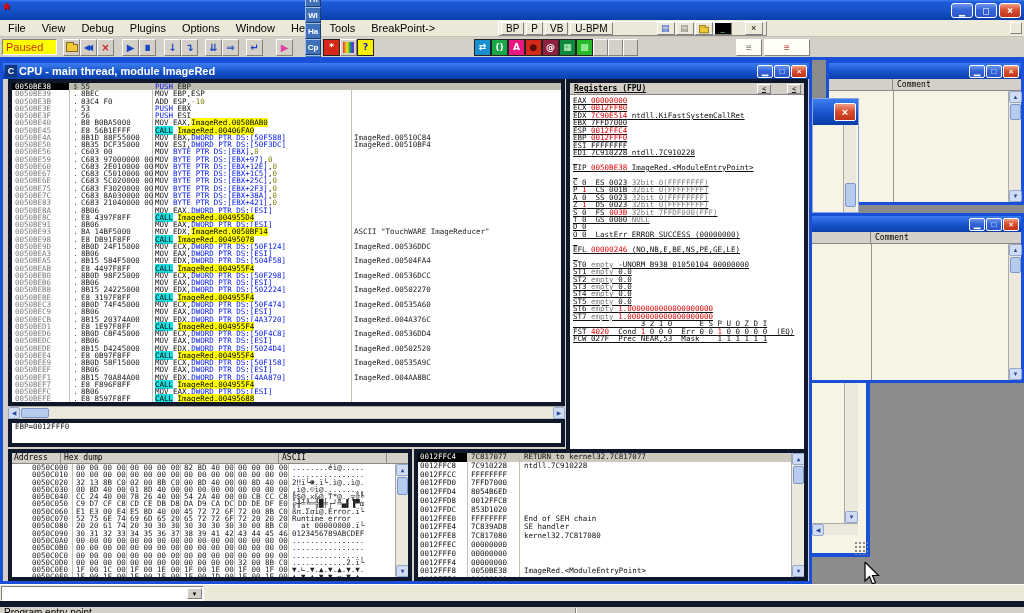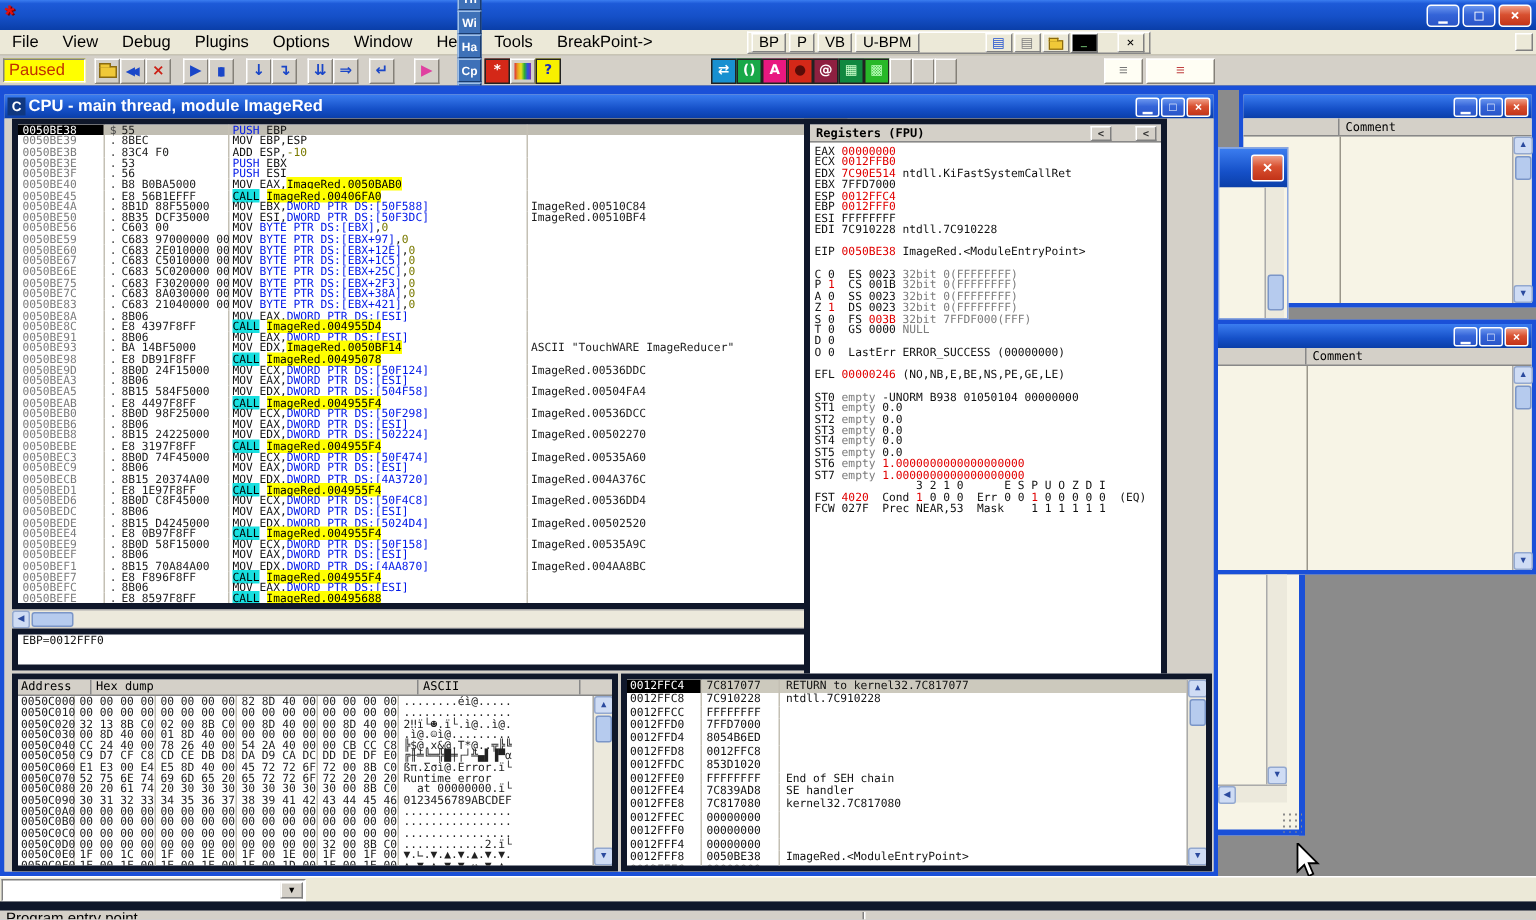--- a/index.html
+++ b/index.html
@@ -78,21 +78,21 @@
   .drow.sel .da{background:#000;color:#fff;}
   .mb{color:#0018e8;} .mk{color:#111;} .bl{color:#0018e8;}
   .mc{background:#18e0e0;color:#000;} .hy{background:#ffff00;color:#000;} .gn{color:#7a7a00;}
   
   .rline{height:7.45px;line-height:7.5px;white-space:pre;padding-left:3px;}
   .c-k{color:#111;} .c-r{color:#e00000;} .c-g{color:#7c7c7c;}
   .rcol{width:14px;height:10px;background:#d4d0c8;border:1px solid;border-color:#fff #808080 #808080 #fff;
     font-size:7px;line-height:8px;text-align:center;color:#333;}
   
   .mrow{display:flex;height:7.3px;line-height:7.35px;white-space:pre;color:#222;}
-  .ma{width:38px;padding-left:2px;border-right:1px solid #c4c0b4;flex:none;}
+  .ma{width:61px;padding-left:20px;border-right:1px solid #c4c0b4;flex:none;}
   .mg{width:54px;padding-left:3px;border-right:1px solid #c4c0b4;flex:none;}
   .mt{flex:1;padding-left:3px;}
   
   .srow{display:flex;height:8.8px;line-height:8.8px;white-space:pre;color:#111;}
   .sa{width:50px;padding-left:2px;border-right:1px solid #c4c0b4;flex:none;}
   .sv{width:52px;padding-left:3px;border-right:1px solid #c4c0b4;flex:none;}
   .sc{flex:1;padding-left:4px;}
   .srow.sel{background:#ccc9bd;}
   .srow.sel .sa{background:#000;color:#fff;}
   
@@ -342,21 +342,21 @@
         <div class="sbh" style="left:5px;top:327px;width:557px;">
           <div class="sbbtn" style="width:12px;">◀</div>
           <div class="sbthumb" style="width:28px;height:10px;"></div>
           <div class="sbbtn" style="position:absolute;right:0;width:12px;">▶</div>
         </div>
 
         <div class="pane" style="left:5px;top:340px;width:557px;height:28px;">
           <div class="rline">EBP=0012FFF0</div>
         </div>
 
-        <div class="pane" style="left:533px;top:0;width:242px;height:376px;">
+        <div class="pane" style="left:563px;top:0;width:242px;height:376px;text-decoration:underline;">
           <div class="hdrbar" style="height:12px;display:flex;align-items:center;font-weight:bold;">
             <span class="mlabel">Registers (FPU)</span>
             <span style="flex:1"></span>
             <span class="rcol">&lt;</span>
             <span style="width:16px"></span>
             <span class="rcol" style="margin-right:3px;">&lt;</span>
           </div>
           <div id="regs" style="padding-top:2px;">
               <div class="rline"><span class="c-k">EAX </span><span class="c-r">00000000</span></div>
               <div class="rline"><span class="c-k">ECX </span><span class="c-r">0012FFB0</span></div>

